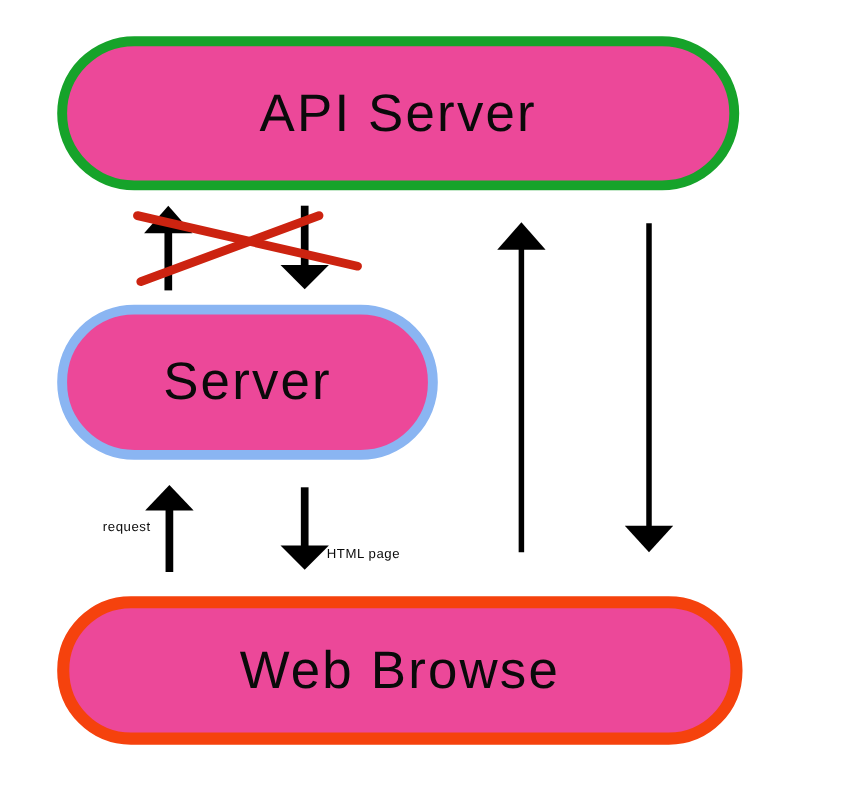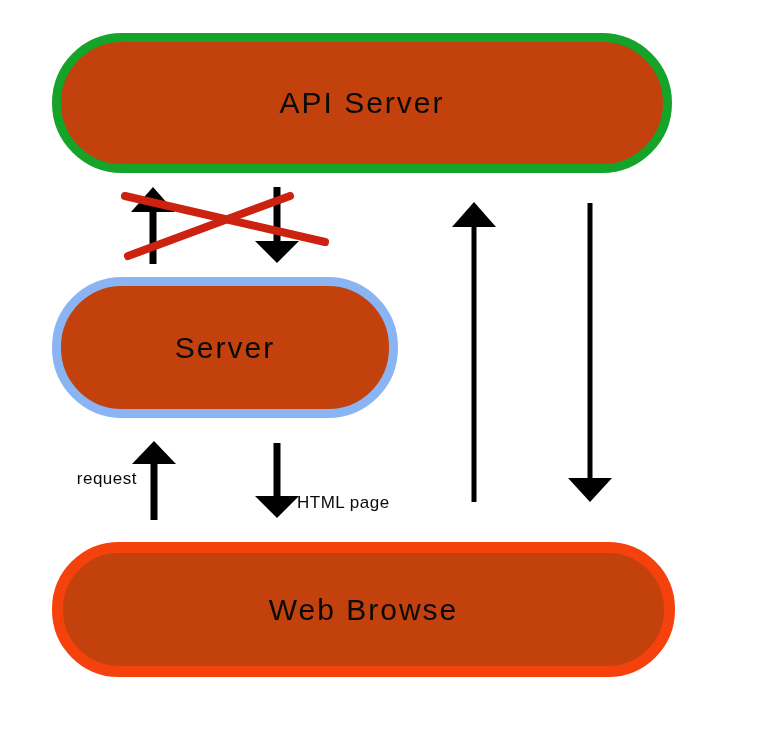--- a/index.html
+++ b/index.html
@@ -29,23 +29,23 @@
     top: 0;
     width: 771px;
     height: 733px;
   }
   .node {
     position: absolute;
     box-sizing: border-box;
     display: flex;
     align-items: center;
     justify-content: center;
-    background: #c2410c;
+    background: #ec4899;
     color: var(--text);
-    font-size: 30px;
+    font-size: 48px;
     letter-spacing: 2px;
     white-space: nowrap;
   }
   .node-api {
     left: 52px;
     top: 33px;
     width: 620px;
     height: 140px;
     border: 9px solid var(--green);
     border-radius: 70px;
@@ -62,21 +62,21 @@
     left: 52px;
     top: 542px;
     width: 623px;
     height: 135px;
     border: 11px solid var(--orange);
     border-radius: 67px;
   }
   .edge-label {
     position: absolute;
     color: var(--text);
-    font-size: 17px;
+    font-size: 12px;
     letter-spacing: 0.5px;
     line-height: 22px;
     white-space: nowrap;
   }
   .label-request {
     left: 52px;
     top: 468px;
     width: 85px;
     text-align: right;
   }

